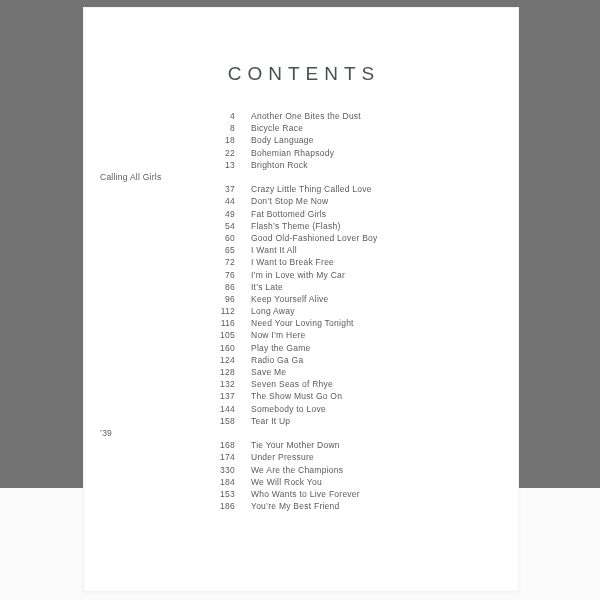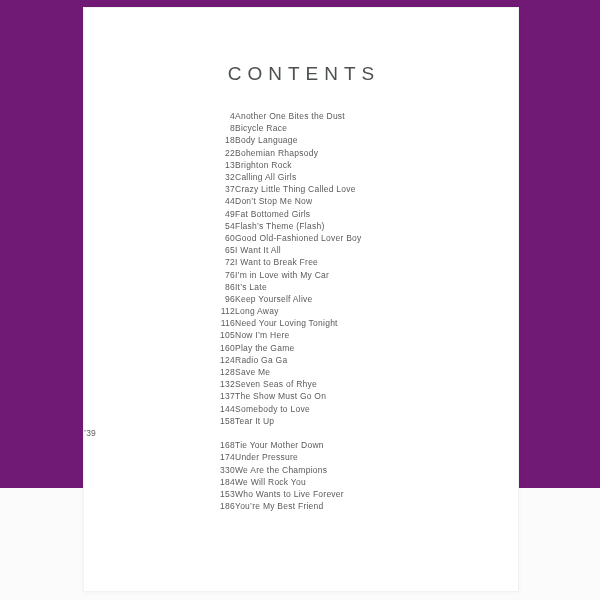--- a/index.html
+++ b/index.html
@@ -8,21 +8,21 @@
     width: 600px;
     height: 600px;
     background: #fbfbfb;
     font-family: "Liberation Sans", "DejaVu Sans", sans-serif;
     overflow: hidden;
   }
   .backdrop {
     position: relative;
     width: 600px;
     height: 488px;
-    background: #701a75;
+    background: #737373;
   }
   .page {
     position: absolute;
     left: 83px;
     top: 7px;
     width: 436px;
     height: 585px;
     background: #ffffff;
     border: 1px solid #f2f2f2;
     box-shadow: 0 1px 5px rgba(0,0,0,0.03);
@@ -54,21 +54,21 @@
     font-size: 8.5px;
     letter-spacing: 0.25px;
     color: #5b5b5b;
   }
   .num {
     width: 151px;
     text-align: right;
     flex: 0 0 auto;
   }
   .song {
-    margin-left: 0;
+    margin-left: 16px;
     white-space: nowrap;
   }
 </style>
 </head>
 <body>
 
 <div class="backdrop">
   <div class="page">
     <h1 class="title">CONTENTS</h1>
     <div class="toc">
@@ -92,21 +92,20 @@
           <span class="num">22</span>
           <span class="song">Bohemian Rhapsody</span>
         </div>
 
         <div class="row">
           <span class="num">13</span>
           <span class="song">Brighton Rock</span>
         </div>
 
         <div class="row">
-          <span class="num">32</span>
           <span class="song">Calling All Girls</span>
         </div>
 
         <div class="row">
           <span class="num">37</span>
           <span class="song">Crazy Little Thing Called Love</span>
         </div>
 
         <div class="row">
           <span class="num">44</span>

